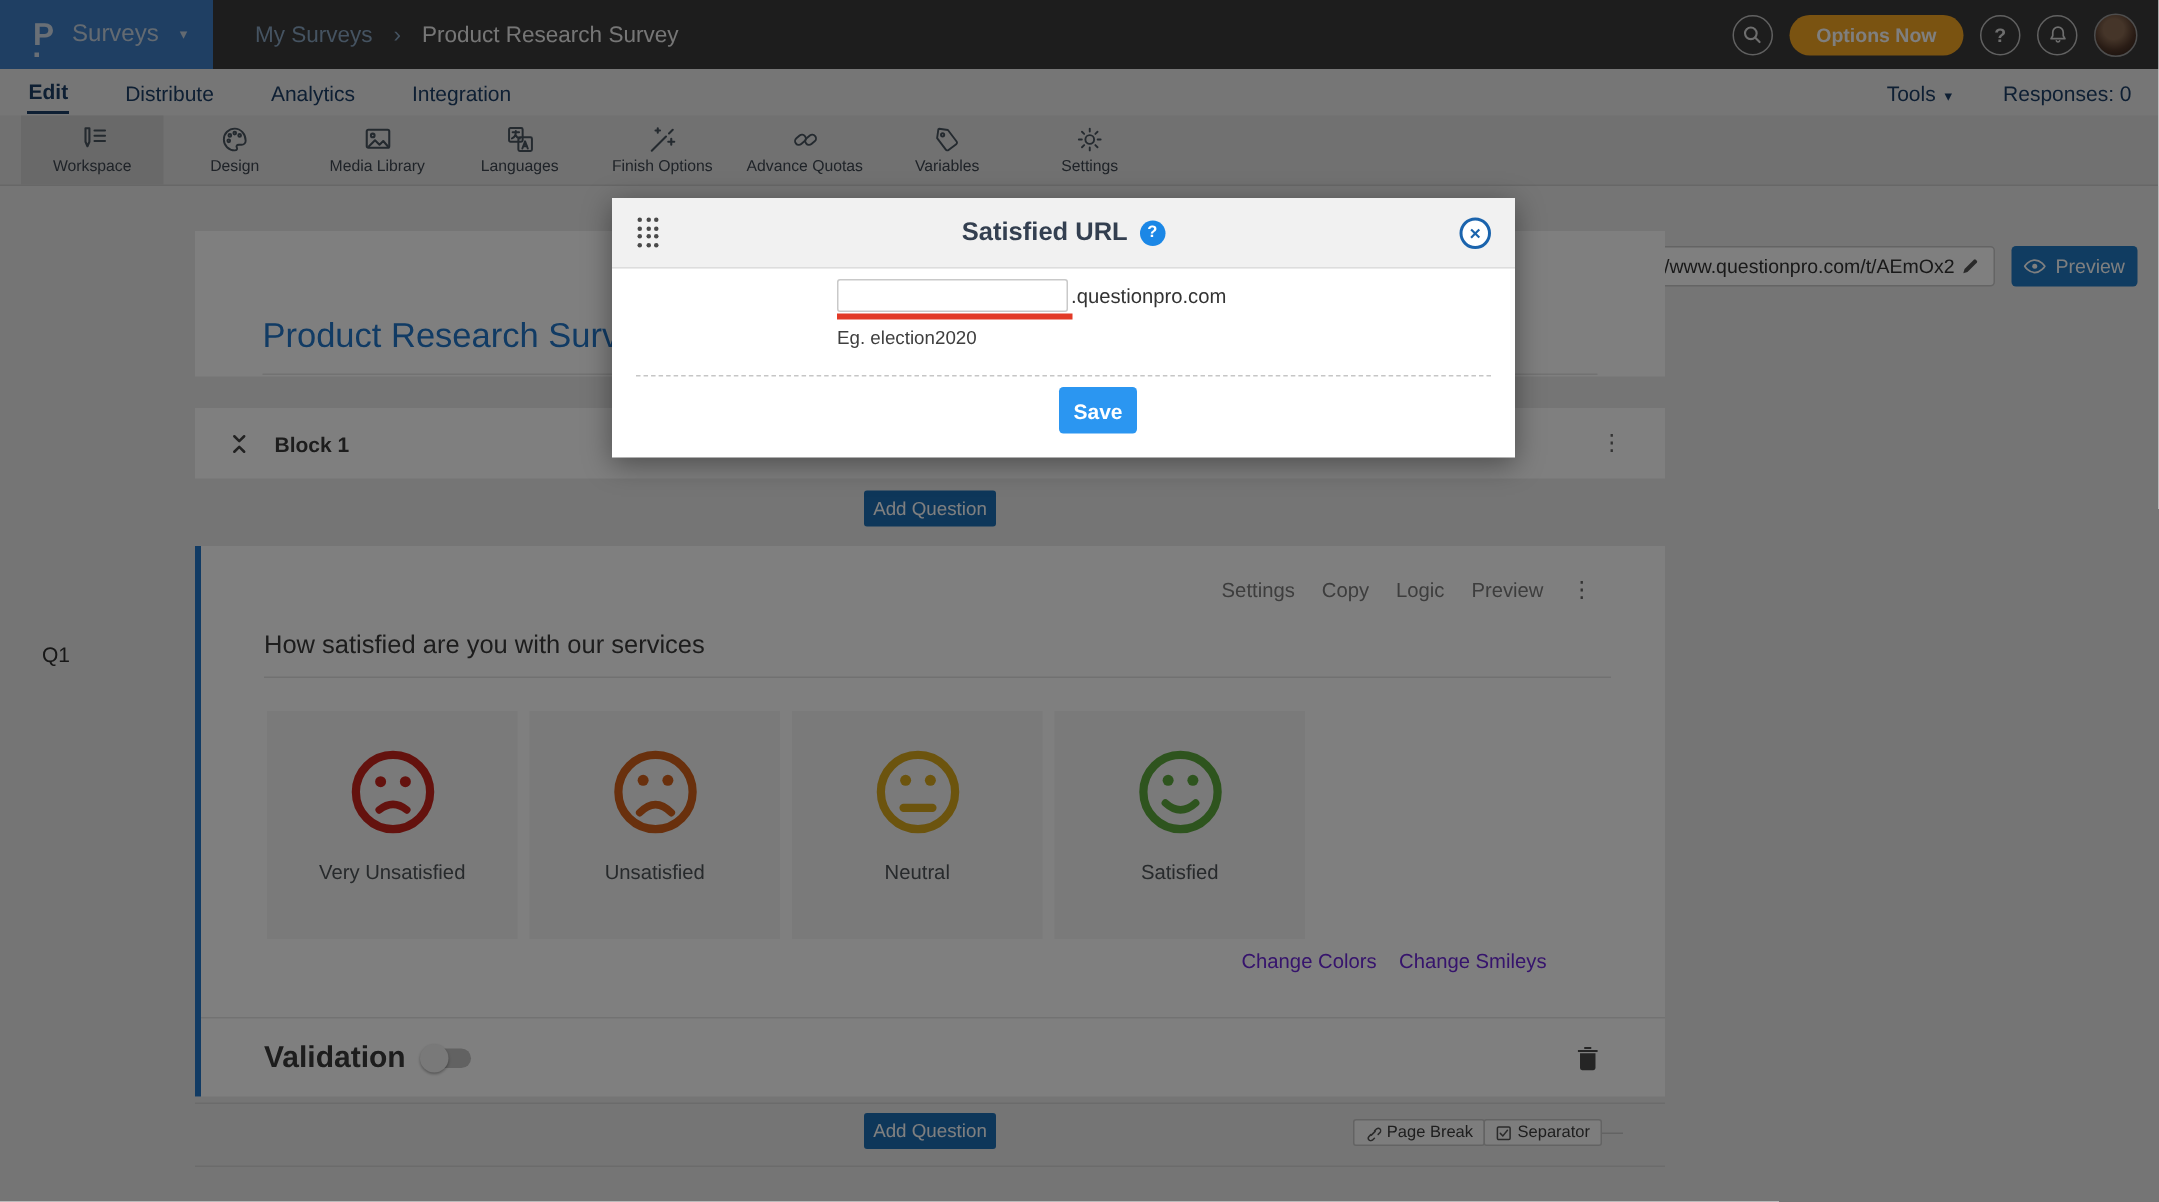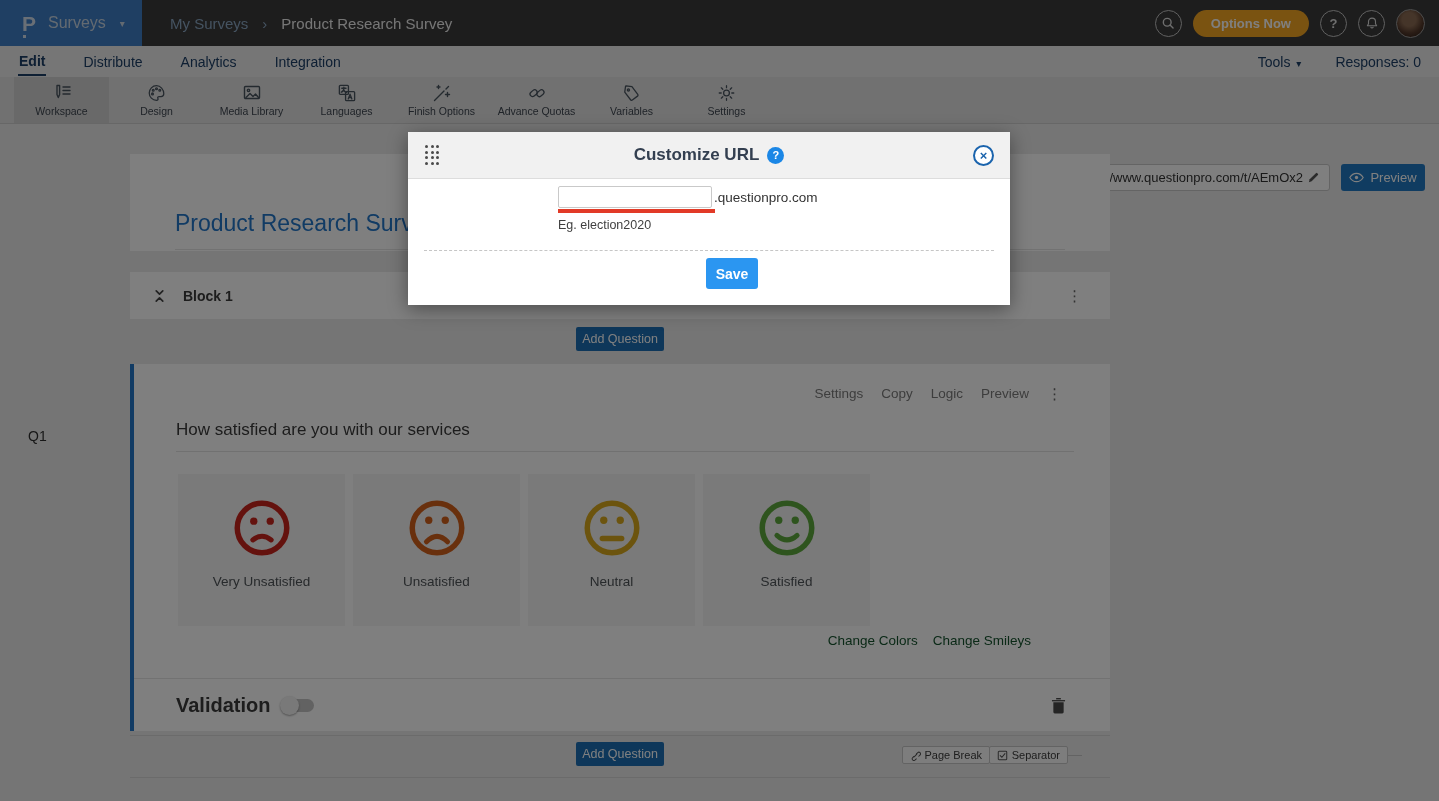--- a/index.html
+++ b/index.html
@@ -59,21 +59,21 @@
   .q-num { position:absolute; left:28px; top:428px; font-size:14px; color:#2f2f2f; }
   .q-actions { position:absolute; top:22px; right:48px; display:flex; align-items:center; gap:18px; }
   .q-action { font-size:13.5px; color:#7b7b7b; cursor:pointer; }
   .q-title { position:absolute; left:42px; top:56px; font-size:17px; color:#3a3a3a; width:898px; padding-bottom:11px; border-bottom:1px solid #e3e3e3; cursor:text; }
   .opt-row { position:absolute; left:44px; top:110px; display:flex; gap:8px; }
   .opt-tile { width:167px; height:152px; background:#f4f4f4; display:flex; flex-direction:column; align-items:center; cursor:pointer; }
   .opt-tile svg { margin-top:21px; }
   .opt-lbl { margin-top:13px; font-size:13.5px; color:#4f5458; }
   .m0 { color:#C9251D; } .m1 { color:#D2601A; } .m2 { color:#D8A81D; } .m3 { color:#5CA93C; } .m4 { color:#3E9C0A; }
   .q-links { position:absolute; top:269px; right:79px; display:flex; gap:15px; }
-  .q-link { font-size:13.5px; color:#14532d; cursor:pointer; }
+  .q-link { font-size:13.5px; color:#6d28d9; cursor:pointer; }
   .valid-row { position:absolute; left:0; bottom:0; width:976px; height:53px; border-top:1px solid #e5e5e5; display:flex; align-items:center; }
   .valid-lbl { margin-left:42px; font-size:20px; font-weight:bold; color:#3a3a3a; }
   .toggle { margin-left:12px; position:relative; width:32px; height:13px; background:#c4c4c4; border-radius:7px; cursor:pointer; }
   .toggle-knob { position:absolute; left:-2px; top:-3px; width:19px; height:19px; background:#f2f2f2; border-radius:50%; box-shadow:0 1px 2px rgba(0,0,0,0.35); }
   .trash { margin-left:auto; margin-right:44px; cursor:pointer; display:flex; }
 
   .footer-row { position:absolute; left:130px; top:735px; width:980px; height:43px; border-top:1px solid #d6d6d6; border-bottom:1px solid #d6d6d6; }
   .chip { position:absolute; height:18px; top:10px; background:#fbfbfb; border:1px solid #c6c6c6; border-radius:2px; display:flex; align-items:center; gap:4px; padding:0 7px; font-size:11px; color:#3c3c3c; cursor:pointer; }
   .chip svg { stroke:#555; fill:none; stroke-width:1.2; stroke-linecap:round; }
   .chip-pb { right:120px; }
@@ -350,21 +350,21 @@
           <i></i>
           <i></i>
           <i></i>
           <i></i>
           <i></i>
           <i></i>
           <i></i>
           <i></i>
           <i></i>
         </span>
-      <span class="modal-title">Customize URL</span>
+      <span class="modal-title">Satisfied URL</span>
       <span class="help-dot">?</span>
       <span class="modal-close">
           <span>×</span>
         </span>
     </div>
     <div class="modal-body">
       <input class="slug-input" value="" style="">
       <span class="slug-underline"></span>
       <span class="domain-suffix">.questionpro.com</span>
       <span class="slug-hint">Eg. election2020</span>

